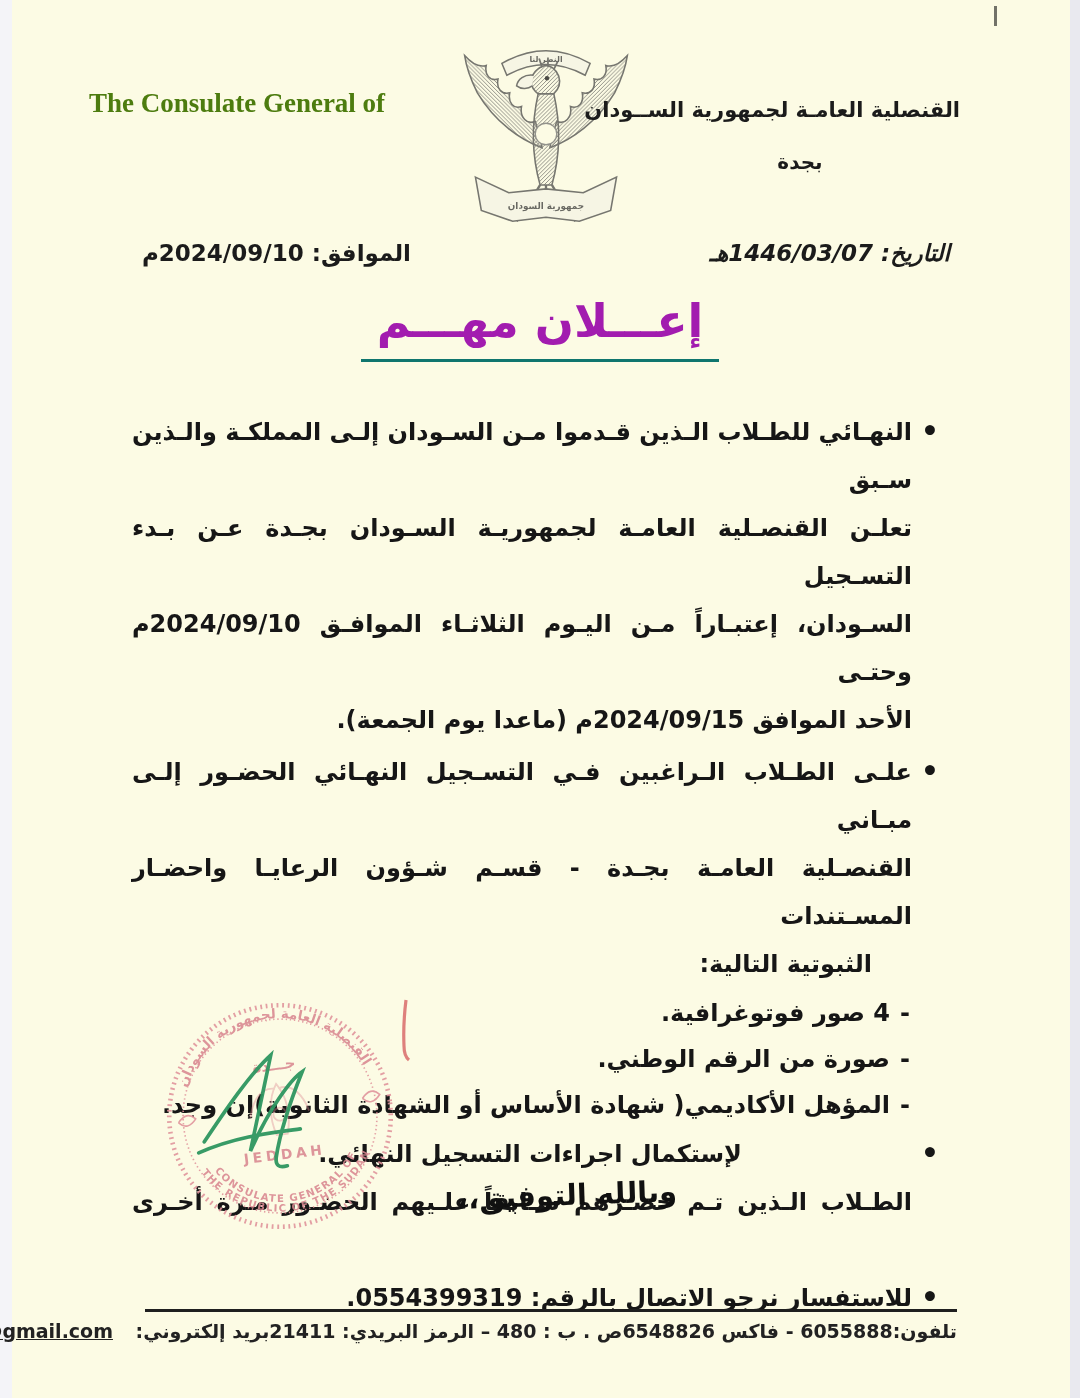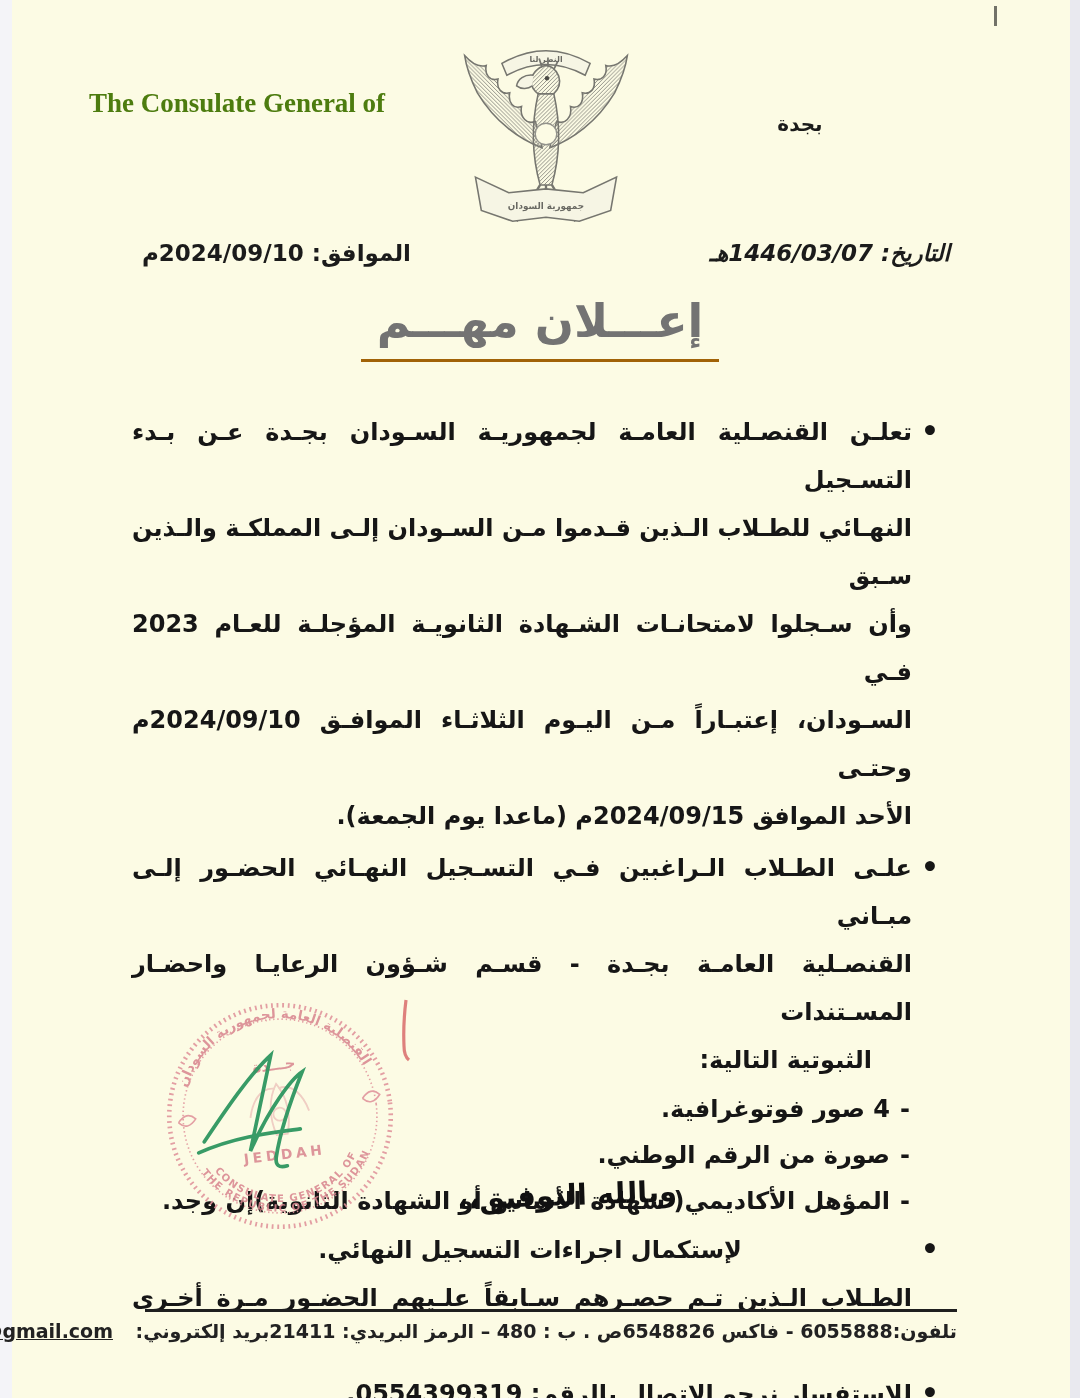--- a/index.html
+++ b/index.html
@@ -14,32 +14,32 @@
   .scan-tick  { position:absolute; left:994px; top:6px; width:3px; height:20px; background:#44443f; opacity:.75; }
 
   
   .hdr-en {
     position:absolute; left:62px; top:86px; width:350px; text-align:center;
     font-family:"Liberation Serif", serif; font-weight:bold; font-size:27px; line-height:35px; color:#4d7c0f;
   }
   .emblem { position:absolute; left:448px; top:30px; width:196px; height:208px; }
   .hdr-ar { position:absolute; right:120px; top:98px; width:320px; text-align:center; direction:rtl; }
   .hdr-ar .t { font-size:21px; font-weight:bold; white-space:nowrap; }
-  .hdr-ar .c { font-size:20px; font-weight:bold; margin-top:14px; }
+  .hdr-ar .c { font-size:20px; font-weight:bold; margin-top:28px; }
 
   
   .daterow { position:absolute; top:240px; left:0; width:100%; font-weight:bold; font-size:23px; direction:rtl; }
   .date-hijri { position:absolute; right:130px; white-space:nowrap;font-style:italic; }
   .date-greg  { position:absolute; left:142px;  white-space:nowrap; direction:rtl; }
 
   
   .title-wrap { position:absolute; top:294px; left:0; width:100%; text-align:center; }
   .title {
-    display:inline-block; direction:rtl; font-size:46px; font-weight:bold; color:#737373;
-    padding:0 16px 10px 16px; border-bottom:3px solid #a16207; line-height:1.2;
+    display:inline-block; direction:rtl; font-size:46px; font-weight:bold; color:#a21caf;
+    padding:0 16px 10px 16px; border-bottom:3px solid #0f766e; line-height:1.2;
   }
 
   
   .body { position:absolute; top:408px; left:132px; width:816px; direction:rtl; font-weight:bold; font-size:24px; color:#161616; }
   .bullet { display:flex; }
   .bullet .mark { width:36px; text-align:center; font-size:28px; line-height:48px; flex:none; }
   .bullet .txt { flex:1; }
   .bullet .ln { line-height:48px; text-align:justify; text-align-last:justify; }
   .bullet .ln.last { text-align:left; text-align-last:right; }
   .bullet .ln.ind40  { padding-right:40px; }
@@ -108,40 +108,40 @@
       <circle cx="100" cy="106" r="11" fill="#fcfbe4" stroke="#8a8a84" stroke-width="1.4"></circle>
 
       <path d="M 94,158 L 76,188 M 106,158 L 124,188 M 100,158 L 100,190 M 76,188 l -6,7 M 124,188 l 6,7" stroke="#6b6b66" stroke-width="2.4" fill="none"></path>
 
       <path d="M 28,150 L 62,166 L 100,162 L 138,166 L 172,150 L 166,184 L 134,195 L 100,191 L 66,195 L 34,184 Z" fill="#f6f5e4" stroke="#6b6b66" stroke-width="1.6"></path>
       <text x="100" y="183" text-anchor="middle" font-size="9" fill="#5c5c57" font-weight="bold">جمهورية السودان</text>
     </g>
   </svg>
 
   <div class="hdr-ar">
+    <div class="t">القنصلية العامـة لجمهورية الســودان</div>
     <div class="c">بجدة</div>
   </div>
 
   <div class="daterow">
     <span class="date-hijri">التاريخ: 1446/03/07هـ</span>
     <span class="date-greg">الموافق: 2024/09/10م</span>
   </div>
 
   <div class="title-wrap">
     <span class="title">إعـــلان مهـــم</span>
   </div>
 
   <div class="body">
 
     <div class="bullet">
       <span class="mark">•</span>
       <div class="txt">
+        <div class="ln">النهـائي للطـلاب الـذين قـدموا مـن السـودان إلـى المملكـة والـذين سـبق</div>
         <div class="ln">تعلـن القنصـلية العامـة لجمهوريـة السـودان بجـدة عـن بـدء التسـجيل</div>
-        <div class="ln">النهـائي للطـلاب الـذين قـدموا مـن السـودان إلـى المملكـة والـذين سـبق</div>
-        <div class="ln">وأن سـجلوا لامتحانـات الشـهادة الثانويـة المؤجلـة للعـام 2023 فـي</div>
         <div class="ln">السـودان، إعتبـاراً مـن اليـوم الثلاثـاء الموافـق 2024/09/10م وحتـى</div>
         <div class="ln last">الأحد الموافق 2024/09/15م (ماعدا يوم الجمعة).</div>
       </div>
     </div>
 
     <div class="bullet b2">
       <span class="mark">•</span>
       <div class="txt">
         <div class="ln">علـى الطـلاب الـراغبين فـي التسـجيل النهـائي الحضـور إلـى مبـاني</div>
         <div class="ln">القنصـلية العامـة بجـدة - قسـم شـؤون الرعايـا واحضـار المسـتندات</div>

